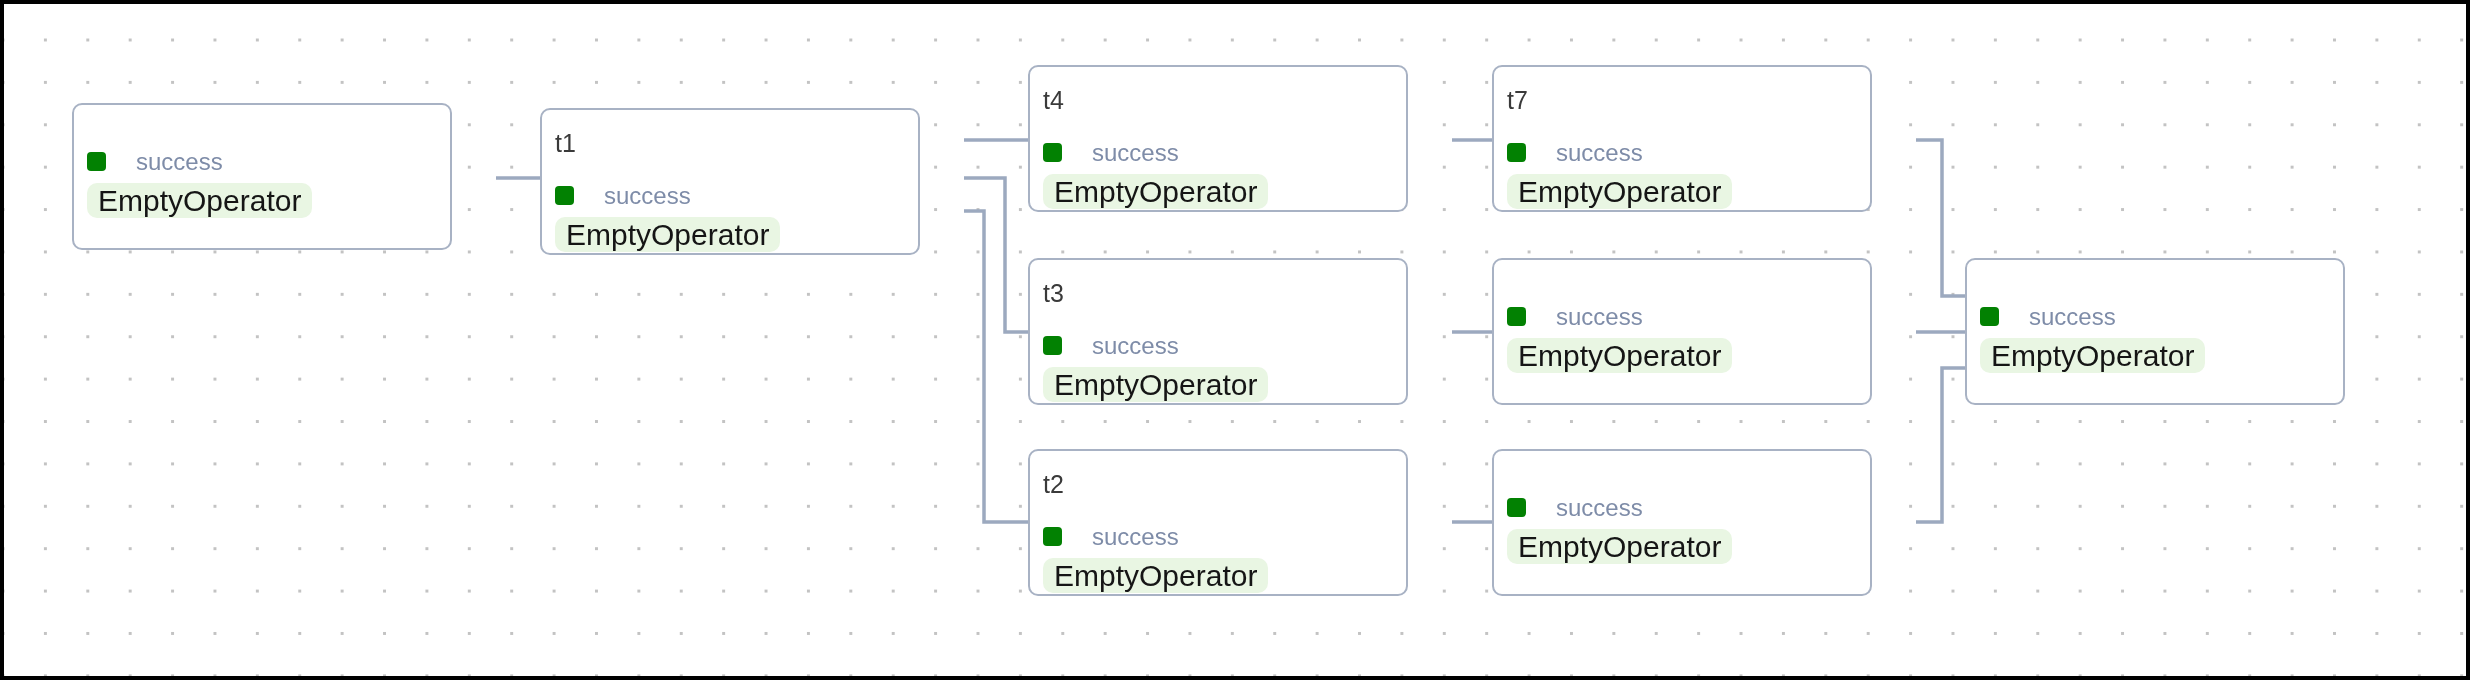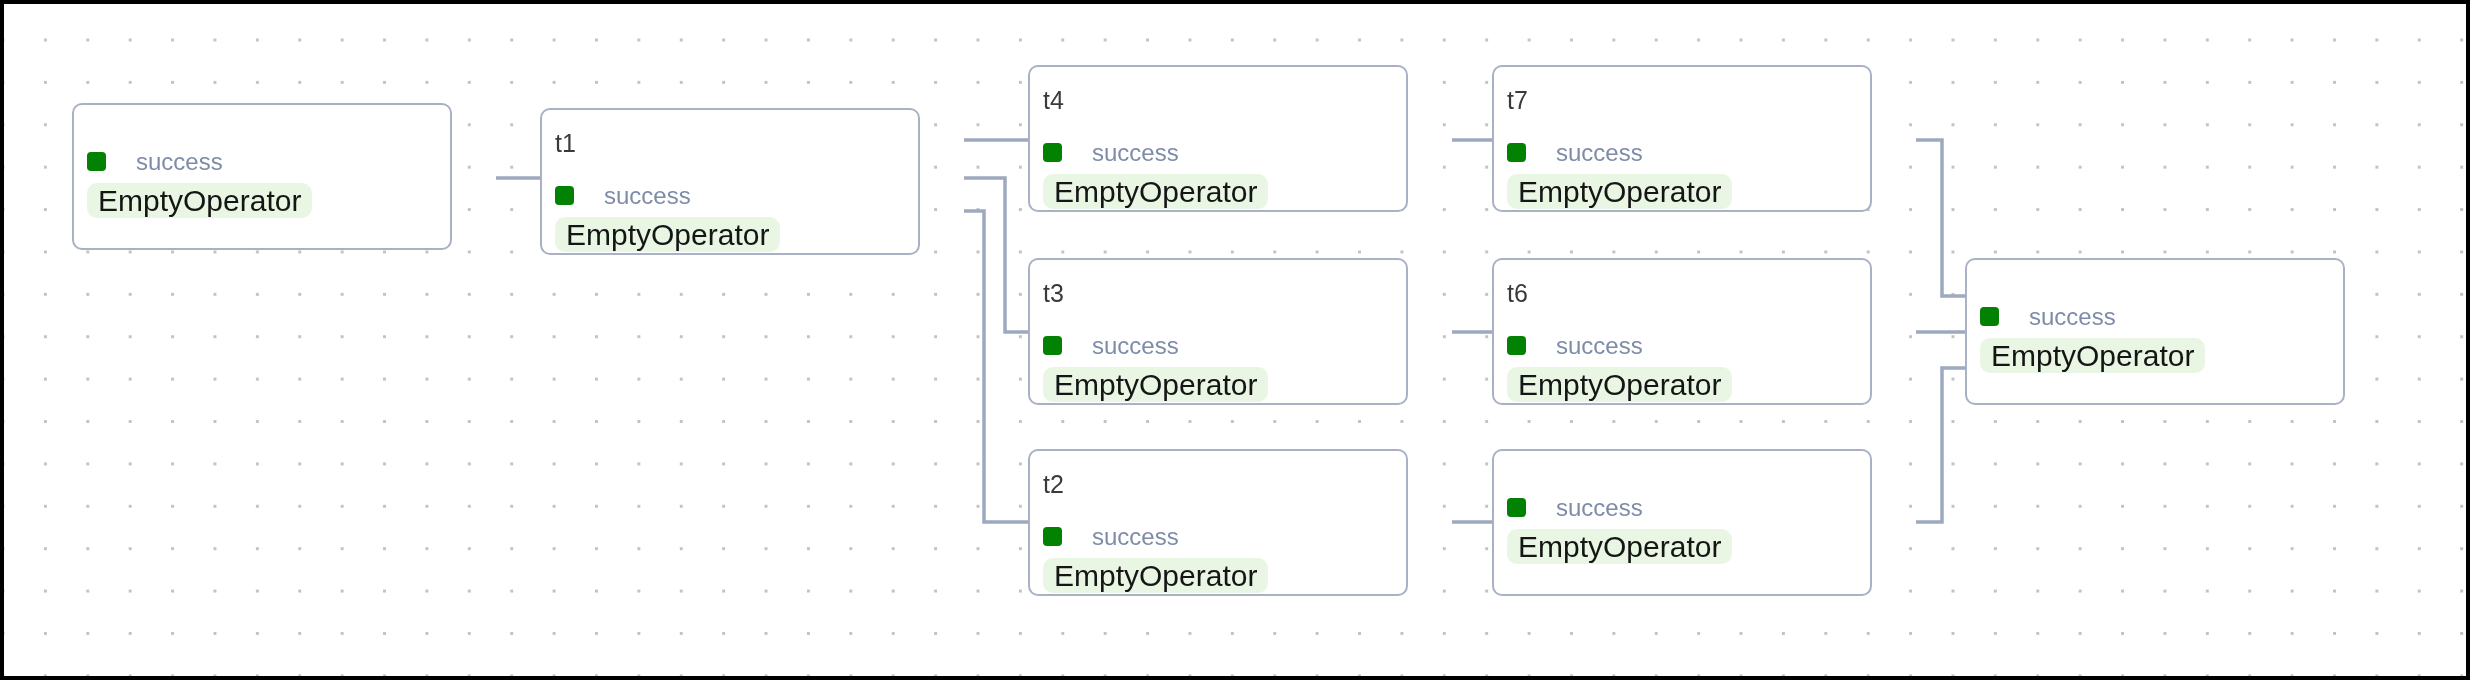--- a/index.html
+++ b/index.html
@@ -155,21 +155,20 @@
       <div class="node-status">
         <span class="status-square"></span>
         <span class="status-text">success</span>
       </div>
       <div class="node-op">
         <span class="op-pill">EmptyOperator</span>
       </div>
     </div>
 
     <div class="node" style="left:1488px;top:254px">
-      <div class="node-title">t6</div>
       <div class="node-status">
         <span class="status-square"></span>
         <span class="status-text">success</span>
       </div>
       <div class="node-op">
         <span class="op-pill">EmptyOperator</span>
       </div>
     </div>
 
     <div class="node" style="left:1961px;top:254px">

